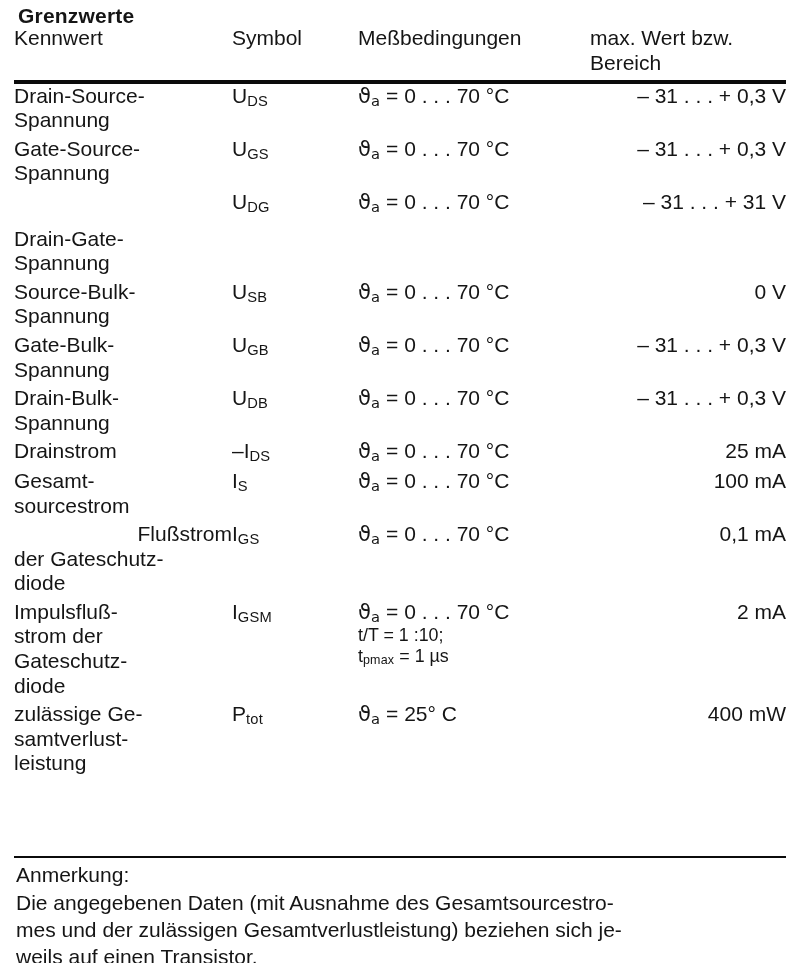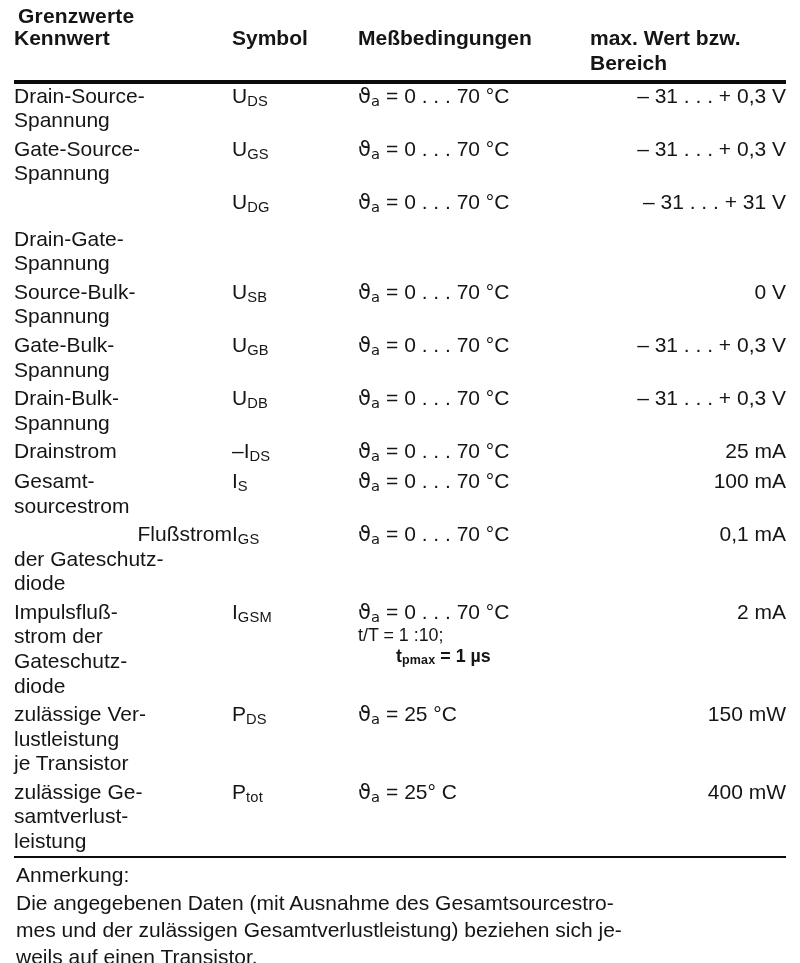--- a/index.html
+++ b/index.html
@@ -33,21 +33,21 @@
   }
   table.main {
     position: absolute;
     left: 14px;
     top: 26px;
     width: 772px;
     border-collapse: collapse;
     font-size: 21px;
   }
   table.main th {
-    font-weight: bold;
+    font-weight: normal;
     text-align: left;
     vertical-align: top;
     padding: 0 0 4px 0;
     font-size: 21px;
     line-height: 1.18;
   }
   thead tr.head-row th {
     border-bottom: none;
   }
   thead {
@@ -224,35 +224,23 @@
           <td class="c-kennwert">
             <span class="nl" style="display: block;">Impulsfluß-</span>
             <span class="nl" style="display: block;">strom der</span>
             <span class="nl" style="display: block;">Gateschutz-</span>
             <span class="nl" style="display: block;">diode</span>
           </td>
           <td class="c-symbol"><span>I</span><span class="sub">GSM</span></td>
           <td class="c-mess">
             <span style="display: block;"><span class="greek">ϑ</span><span class="sub greek">a</span> = 0 . . . 70 °C</span>
             <span style="display: block; font-size: 0.85em; font-weight: normal;">t/T = 1 :10;</span>
-            <span style="display: block; font-size: 0.85em; font-weight: bold; margin-left: 38px;"><span>t</span><span class="sub">pmax</span> = 1 µs</span>
+            <span style="display: block; font-size: 0.85em; font-weight: normal;"><span>t</span><span class="sub">pmax</span> = 1 µs</span>
           </td>
           <td class="c-max">2 mA</td>
-        </tr>
-        <tr>
-          <td class="c-kennwert">
-            <span class="nl" style="display: block;">zulässige Ver-</span>
-            <span class="nl" style="display: block;">lustleistung</span>
-            <span class="nl" style="display: block;">je Transistor</span>
-          </td>
-          <td class="c-symbol"><span>P</span><span class="sub">DS</span></td>
-          <td class="c-mess">
-            <span style="display: block;"><span class="greek">ϑ</span><span class="sub greek">a</span> = 25 °C</span>
-          </td>
-          <td class="c-max">150 mW</td>
         </tr>
         <tr>
           <td class="c-kennwert">
             <span class="nl" style="display: block;">zulässige Ge-</span>
             <span class="nl" style="display: block;">samtverlust-</span>
             <span class="nl" style="display: block;">leistung</span>
           </td>
           <td class="c-symbol"><span>P</span><span class="sub">tot</span></td>
           <td class="c-mess">
             <span style="display: block;"><span class="greek">ϑ</span><span class="sub greek">a</span> = 25° C</span>

